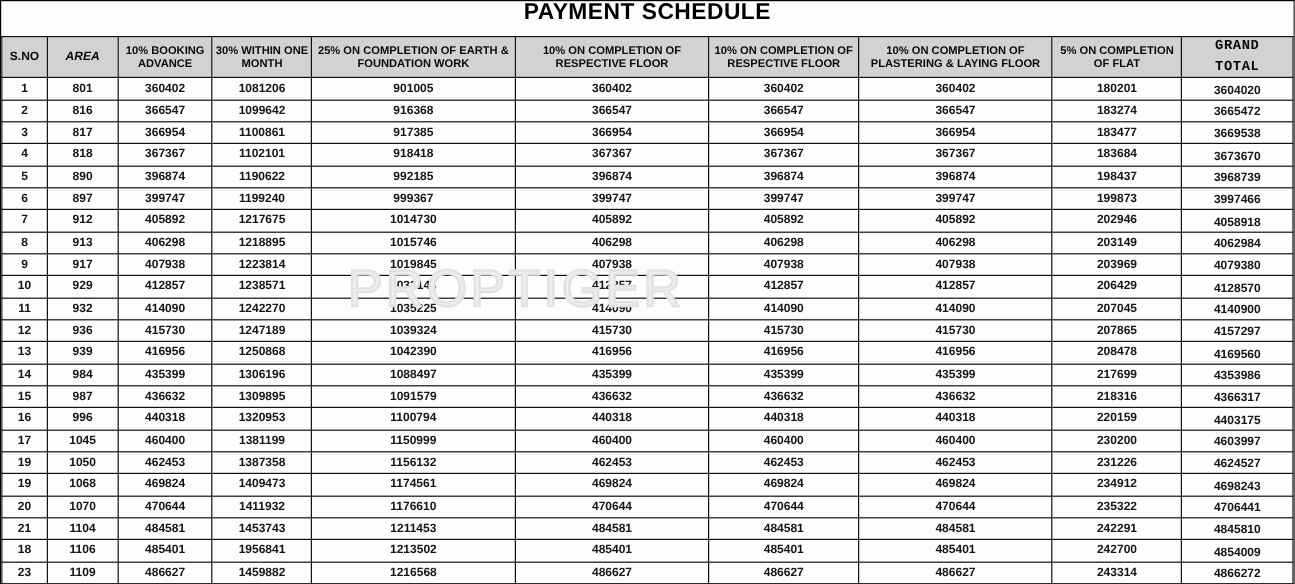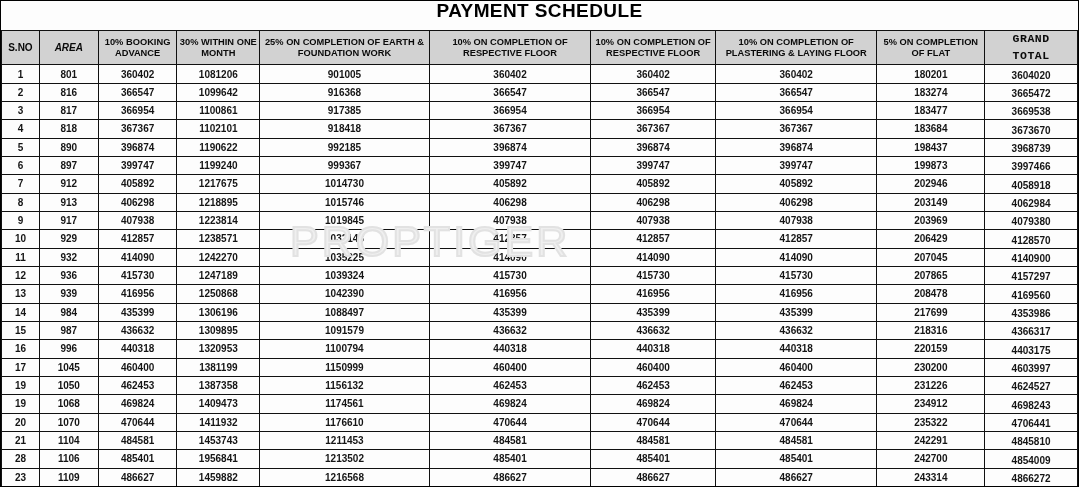--- a/index.html
+++ b/index.html
@@ -375,21 +375,21 @@
           <td class="col-book10">484581</td>
           <td class="col-month30">1453743</td>
           <td class="col-earth25">1211453</td>
           <td class="col-floor10a">484581</td>
           <td class="col-floor10b">484581</td>
           <td class="col-plast10">484581</td>
           <td class="col-flat5">242291</td>
           <td class="col-grand">4845810</td>
         </tr>
         <tr>
-          <td class="col-sno">28</td>
+          <td class="col-sno">18</td>
           <td class="col-area">1106</td>
           <td class="col-book10">485401</td>
           <td class="col-month30">1956841</td>
           <td class="col-earth25">1213502</td>
           <td class="col-floor10a">485401</td>
           <td class="col-floor10b">485401</td>
           <td class="col-plast10">485401</td>
           <td class="col-flat5">242700</td>
           <td class="col-grand">4854009</td>
         </tr>

